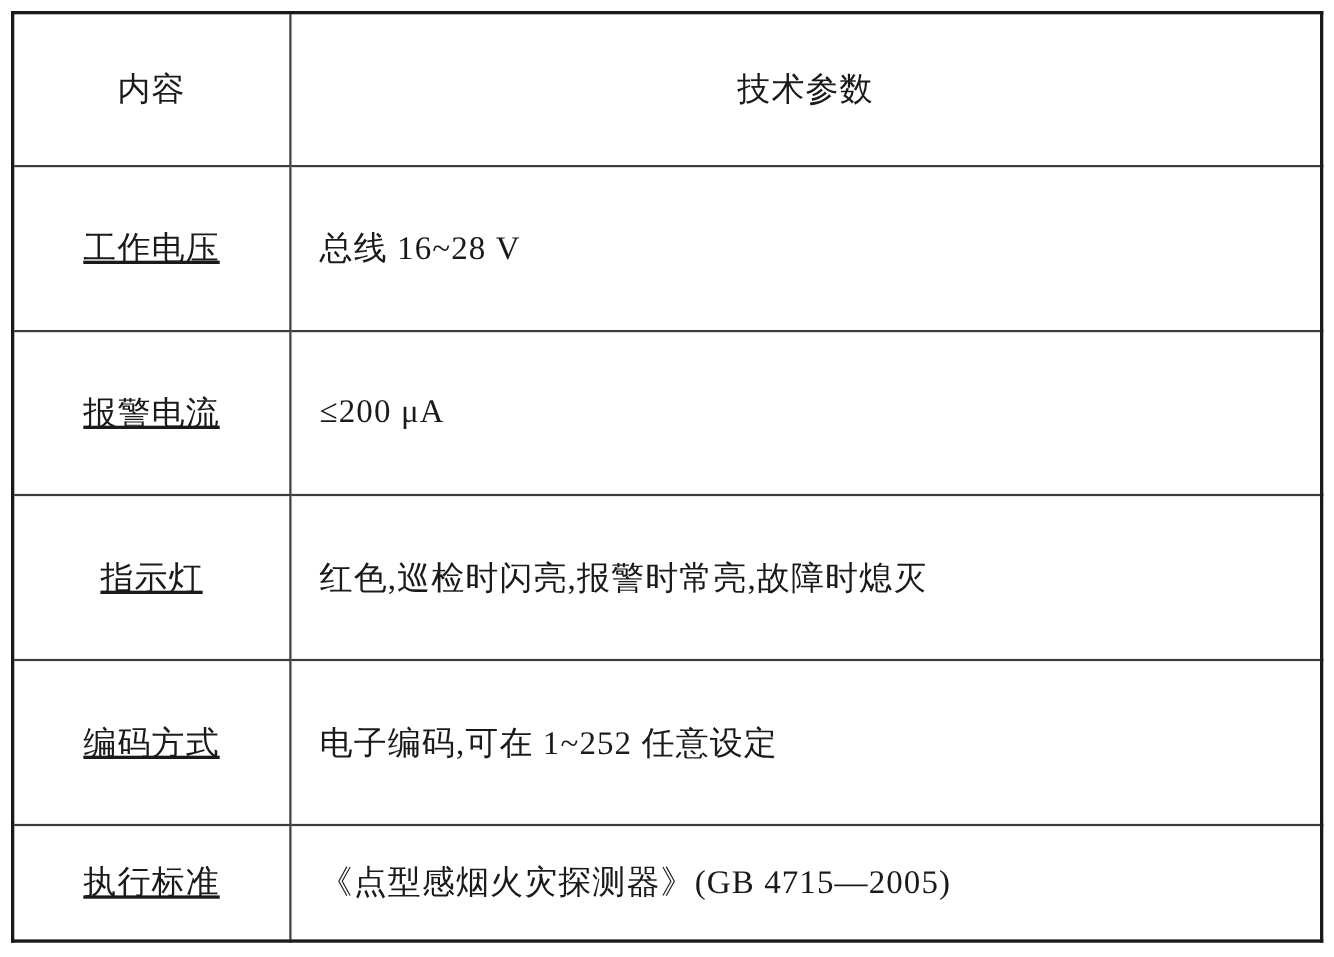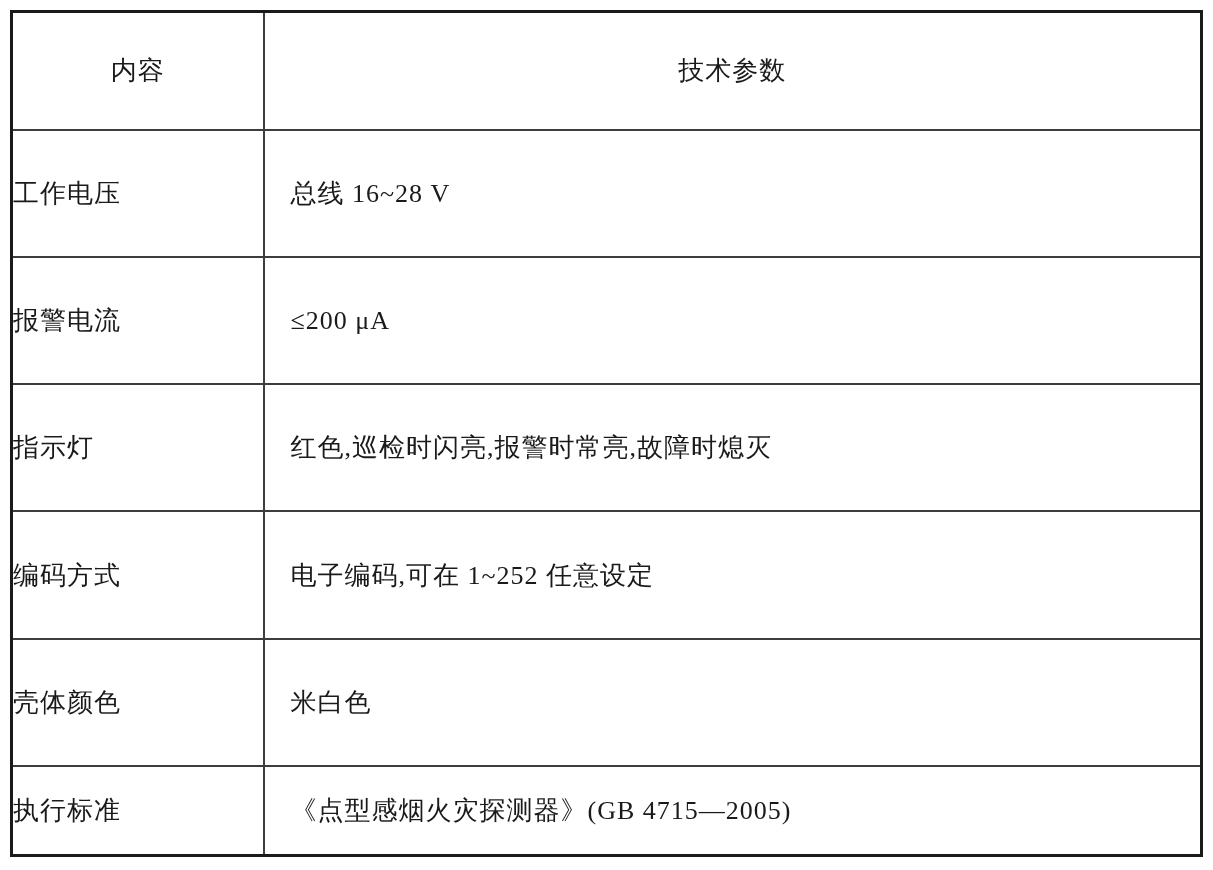--- a/index.html
+++ b/index.html
@@ -25,28 +25,28 @@
   }
   table.spec-table, table.spec-table tr, table.spec-table td, table.spec-table th {
     border: 2px solid #3d3d3d;
   }
   table.spec-table {
     border: 3px solid #1a1a1a;
   }
   col.c1 { width: 252px; }
   col.c2 { width: auto; }
   th, td {
-    font-size: 26px;
+    font-size: 30px;
     font-weight: normal;
     vertical-align: middle;
     padding: 0;
     letter-spacing: 1px;
   }
   th { text-align: center; }
-  td.label { text-align: left; }
+  td.label { text-align: center; text-decoration: underline; }
   td.value {
     text-align: left;
     padding-left: 26px;
     padding-right: 24px;
   }
   tr { height: 71px; }
   tr.header-row { height: 66px; }
   tr.row-env { height: 135px; }
   tr.row-std-last { height: 50px; }
   .em { font-style: italic; }
@@ -87,24 +87,20 @@
       <td class="value">红色,巡检时闪亮,报警时常亮,故障时熄灭</td>
     </tr>
 
 
     <tr>
       <td class="label">编码方式</td>
       <td class="value">电子编码,可在 1~252 任意设定</td>
     </tr>
 
 
-    <tr>
-      <td class="label">壳体颜色</td>
-      <td class="value">米白色</td>
-    </tr>
 
 
     <tr class="row-std-last">
       <td class="label">执行标准</td>
       <td class="value">《点型感烟火灾探测器》(GB 4715—2005)</td>
     </tr>
 
   </tbody>
     </table>
 </div>

